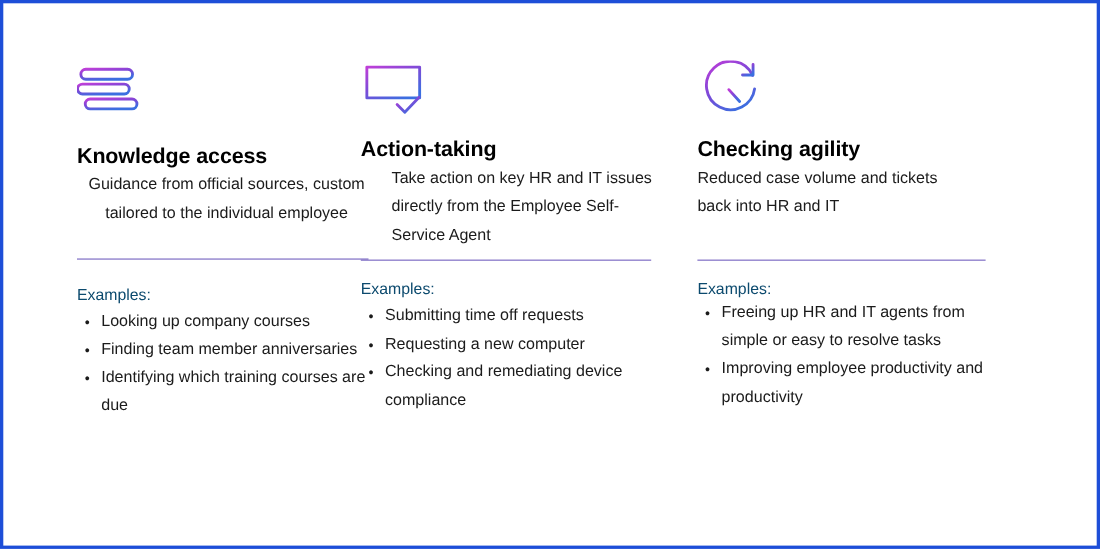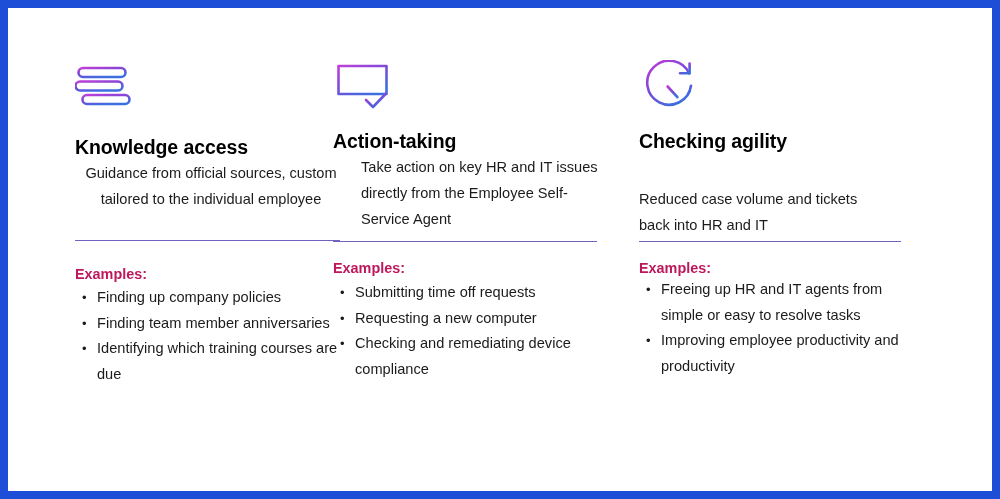--- a/index.html
+++ b/index.html
@@ -12,21 +12,21 @@
     background: #ffffff;
     font-family: "Liberation Sans", sans-serif;
     overflow: hidden;
   }
   .slide {
     position: relative;
     box-sizing: border-box;
     width: 1000px;
     height: 499px;
     background: #ffffff;
-    border: 8px solid #1d4ed8;
+    border: 3px solid #1d4ed8;
   }
   .columns {
     position: absolute;
     left: 0;
     top: 0;
     width: 1000px;
     height: 493px;
     display: flex;
     flex-direction: row;
   }
@@ -63,36 +63,36 @@
 
   .card-desc {
     position: absolute;
     font-size: 14.6px;
     line-height: 26px;
     color: #1b1b1b;
     width: 272px;
   }
   .col-0 .card-desc { left: 67px; top: 152px; text-align: center; }
   .col-1 .card-desc { left: 12px; top: 146px; width: 240px; margin-left: 28px; }
-  .col-2 .card-desc { left: 8px; top: 146px; width: 240px; margin-top: 32px; }
+  .col-2 .card-desc { left: 8px; top: 146px; width: 240px; }
 
   .divider {
     position: absolute;
     height: 0;
     border-top: 1.5px solid #7360bf;
   }
   .col-0 .divider { left: 67px; top: 232px; width: 265px; }
   .col-1 .divider { left: 12px; top: 233px; width: 264px; }
   .col-2 .divider { left: 8px; top: 233px; width: 262px; }
 
   .examples-label {
     position: absolute;
     font-size: 14.4px;
-    font-weight: bold;
-    color: #be185d;
+    font-weight: normal;
+    color: #0c4a6e;
     text-align: center;
   }
   .col-0 .examples-label { left: 67px; top: 258px; }
   .col-1 .examples-label { left: 12px; top: 252px; }
   .col-2 .examples-label { left: 8px; top: 252px; }
 
   .bullets {
     position: absolute;
     margin: 0;
     padding: 0;
@@ -161,21 +161,21 @@
           </g>
         </svg>
       </div>
 
       <div class="card-title">Knowledge access</div>
       <div class="card-desc">Guidance from official sources, custom tailored to the individual employee</div>
       <div class="divider"></div>
       <div class="examples-label">Examples:</div>
 
       <ul class="bullets">
-        <li>Finding up company policies</li>
+        <li>Looking up company courses</li>
         <li>Finding team member anniversaries</li>
         <li>Identifying which training courses are due</li>
       </ul>
     </div>
 
     <div class="col col-1">
 
       <div class="icon-wrap">
         <svg width="62" height="50" viewBox="0 0 62 50" fill="none">
           <g stroke="url(#gradPurpleBlue2)" stroke-width="2.6" stroke-linecap="round" stroke-linejoin="round">

